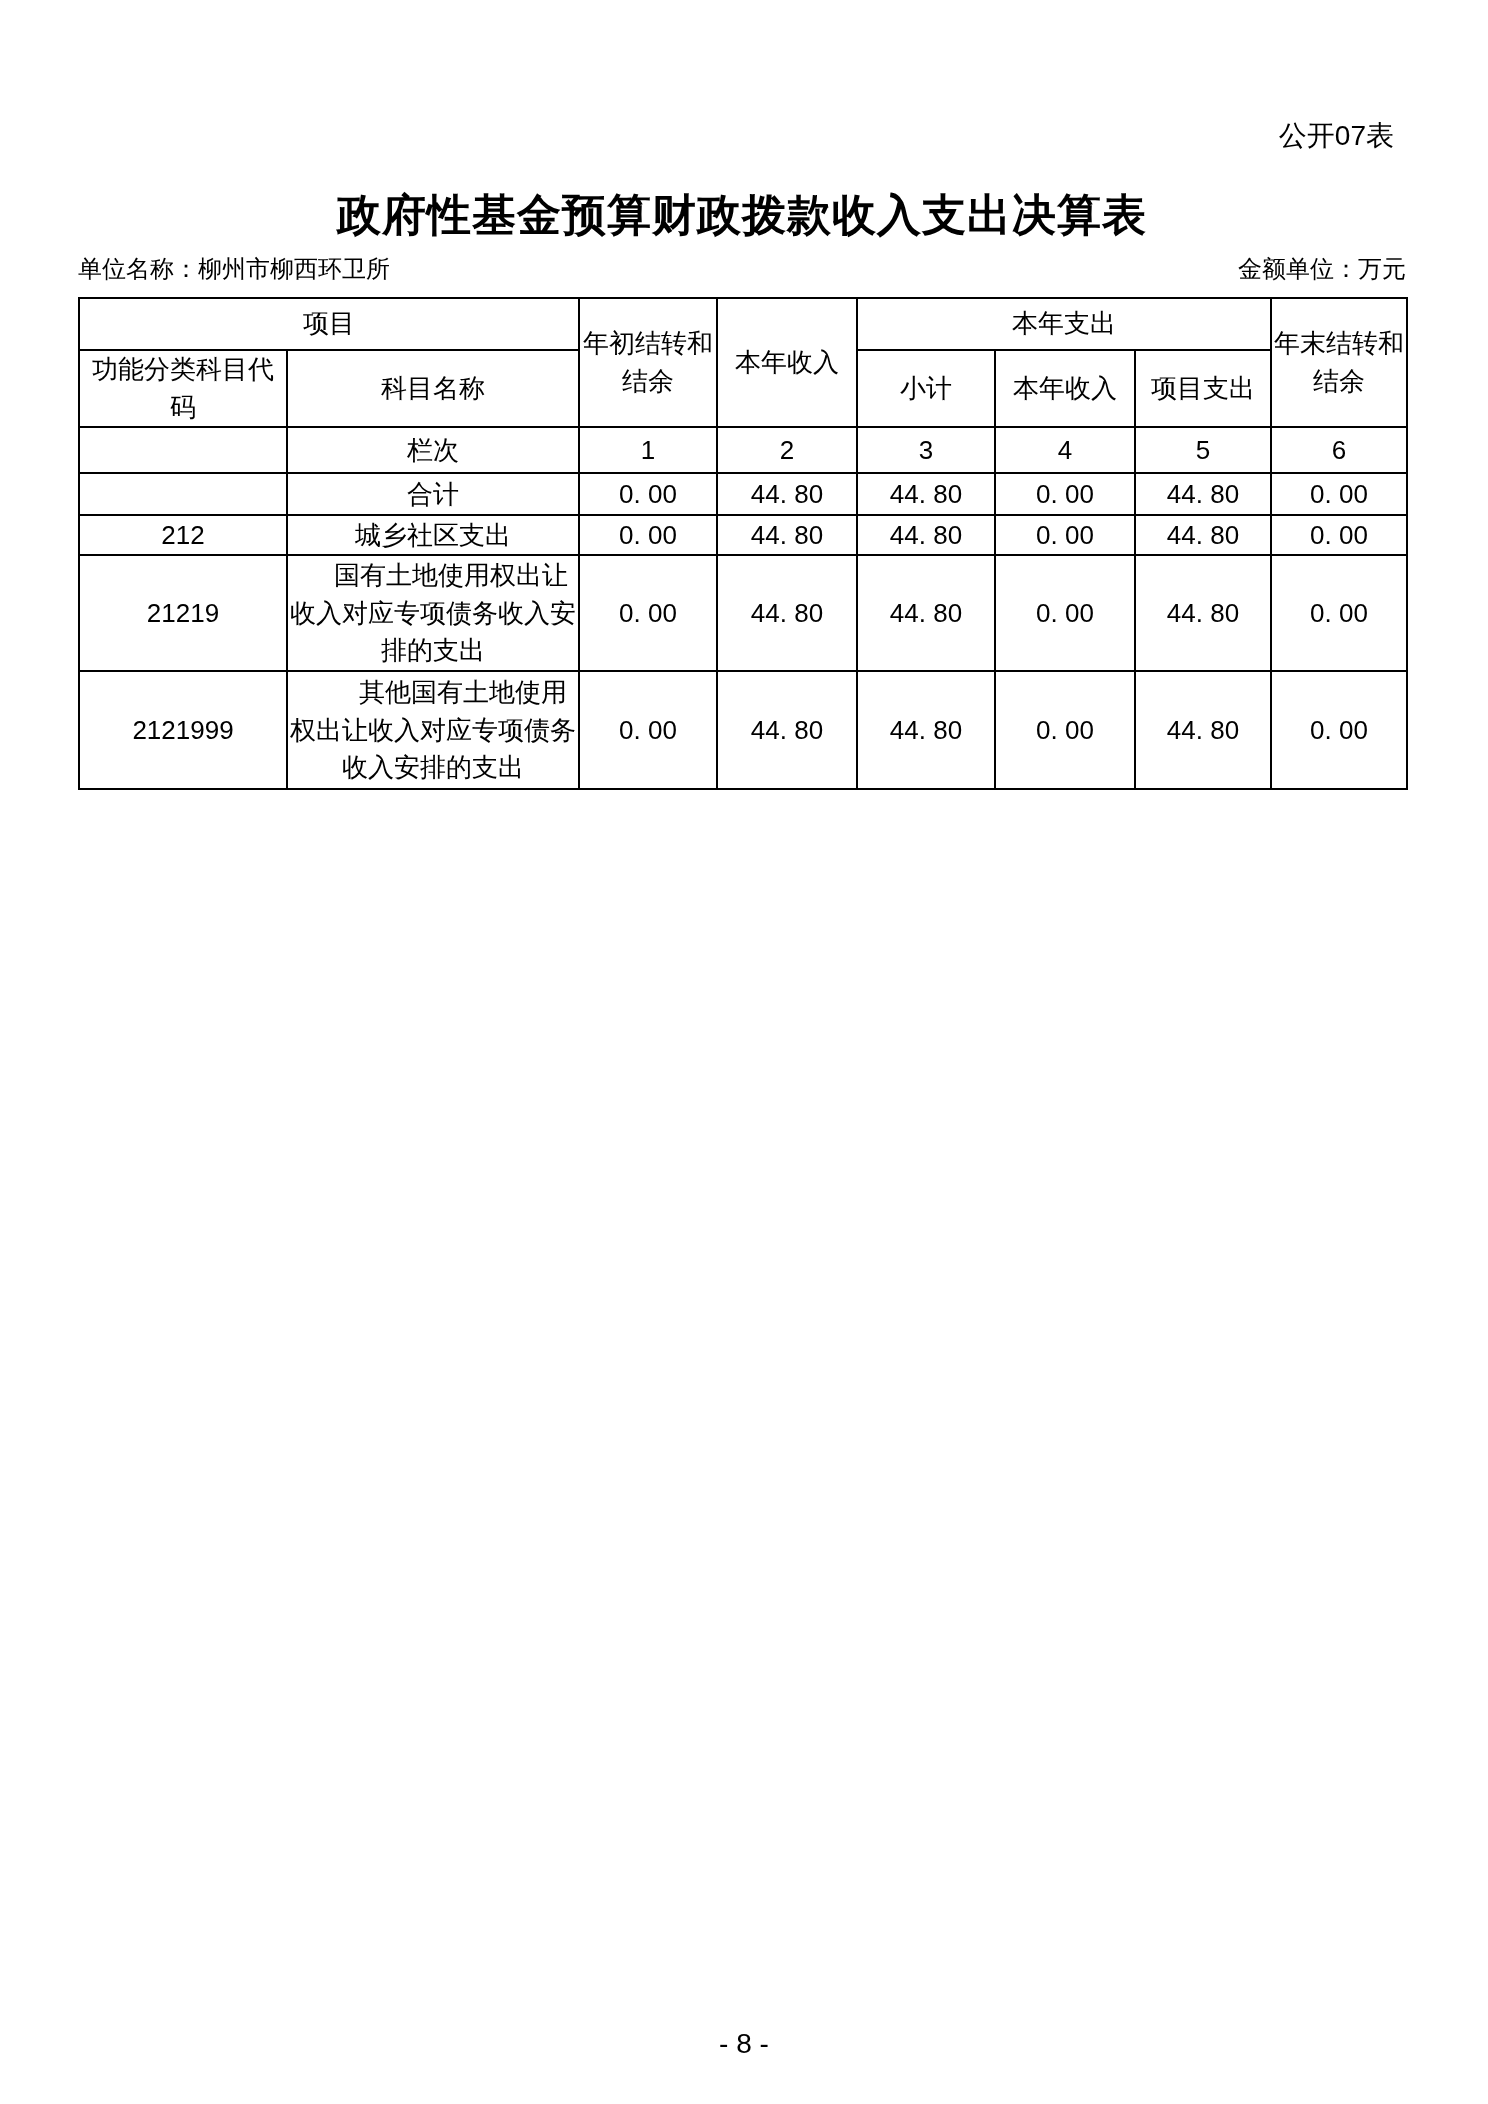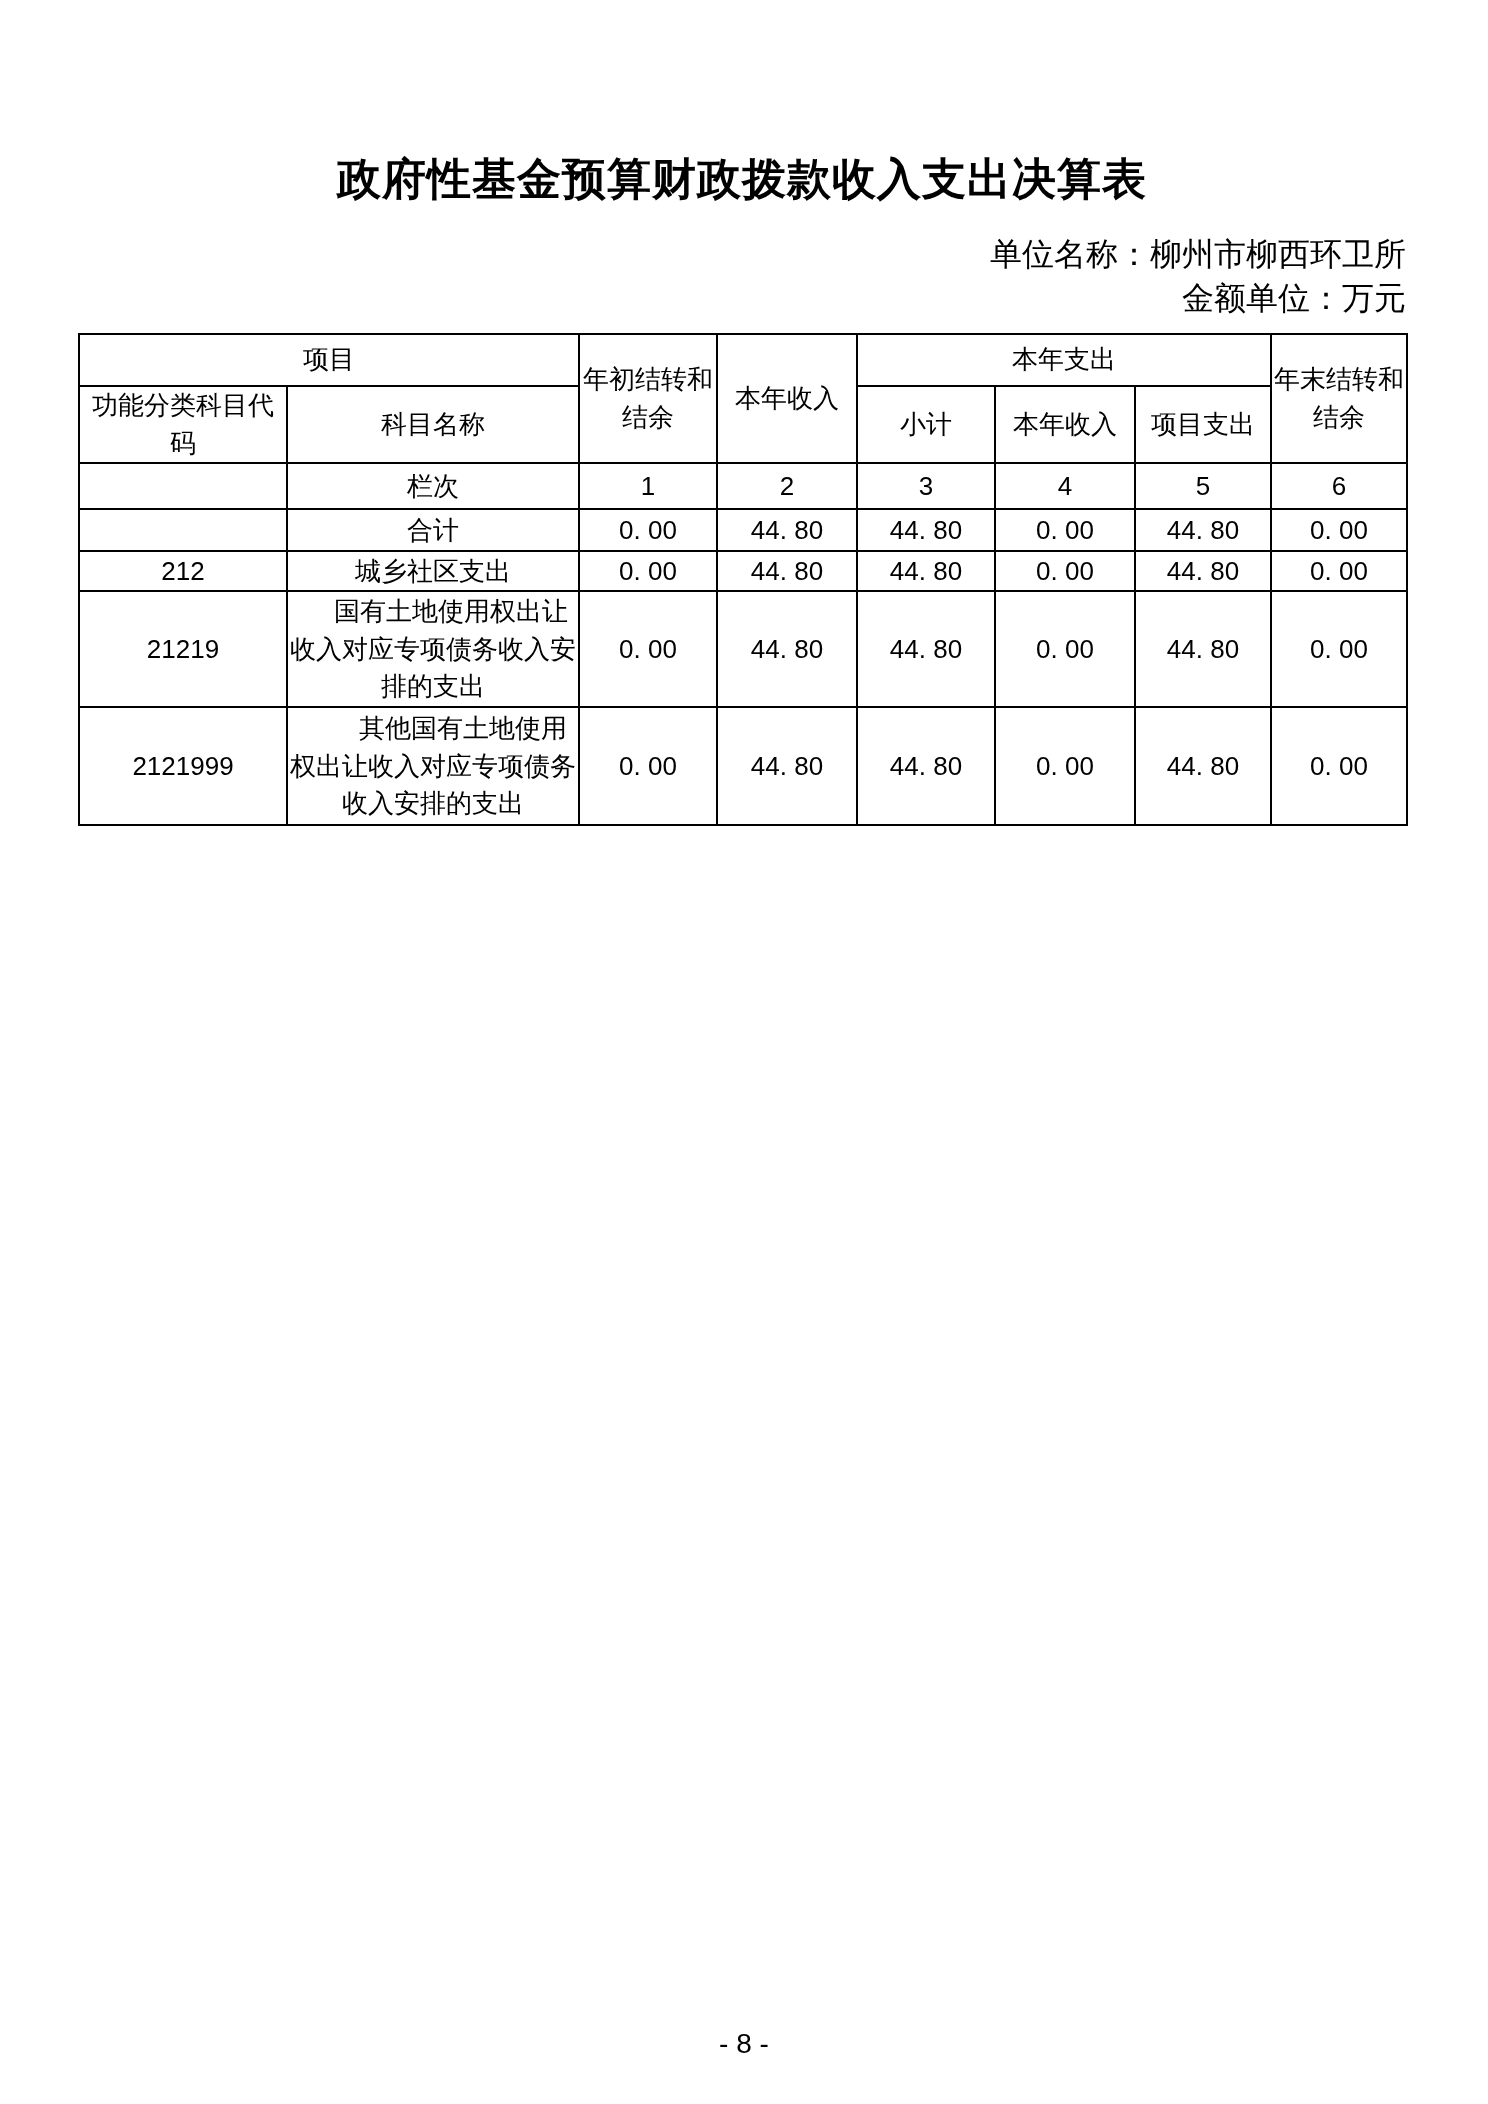--- a/index.html
+++ b/index.html
@@ -25,23 +25,22 @@
     text-align:center;
     font-size:44px;
     font-weight:bold;
     margin:32px 0 0 0;
     letter-spacing:1px;
   }
   .meta-row {
     display:flex;
     justify-content:space-between;
     align-items:flex-end;
-    font-size:32px;
-    margin-top:24px;
-    flex-direction:column;
+    font-size:24px;
+    margin-top:8px;
   }
   table.budget-table {
     border-collapse:collapse;
     table-layout:fixed;
     width:1328px;
     margin-top:12px;
     font-size:26px;
   }
   table.budget-table td {
     border:2px solid #000;
@@ -91,20 +90,21 @@
     width:100%;
     text-align:center;
     font-size:28px;
   }
 </style>
 </head>
 <body>
 
 <div class="page">
 
+  <div class="form-label">公开07表</div>
 
   <h1 class="title">政府性基金预算财政拨款收入支出决算表</h1>
 
   <div class="meta-row">
     <span>单位名称：柳州市柳西环卫所</span>
     <span>金额单位：万元</span>
   </div>
 
   <table class="budget-table">
     <colgroup>

